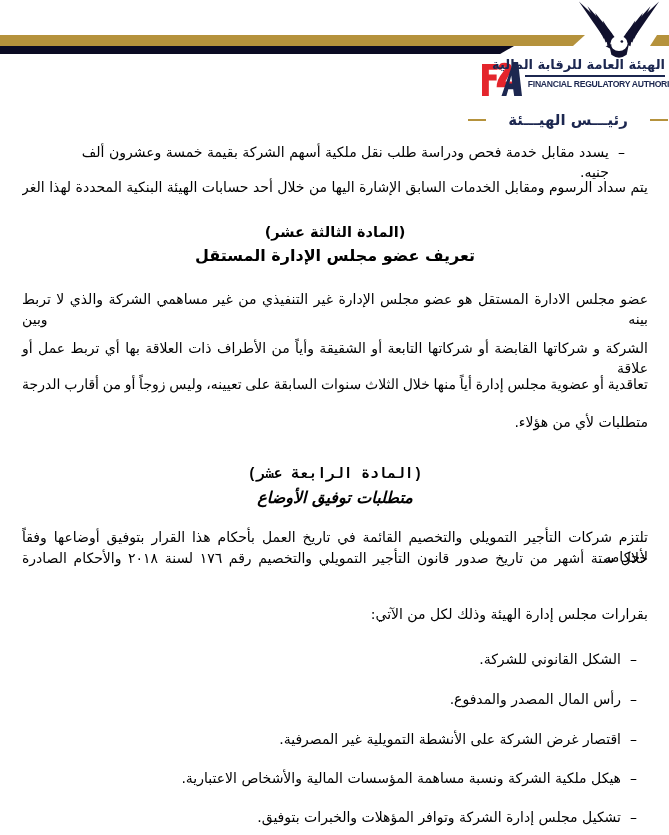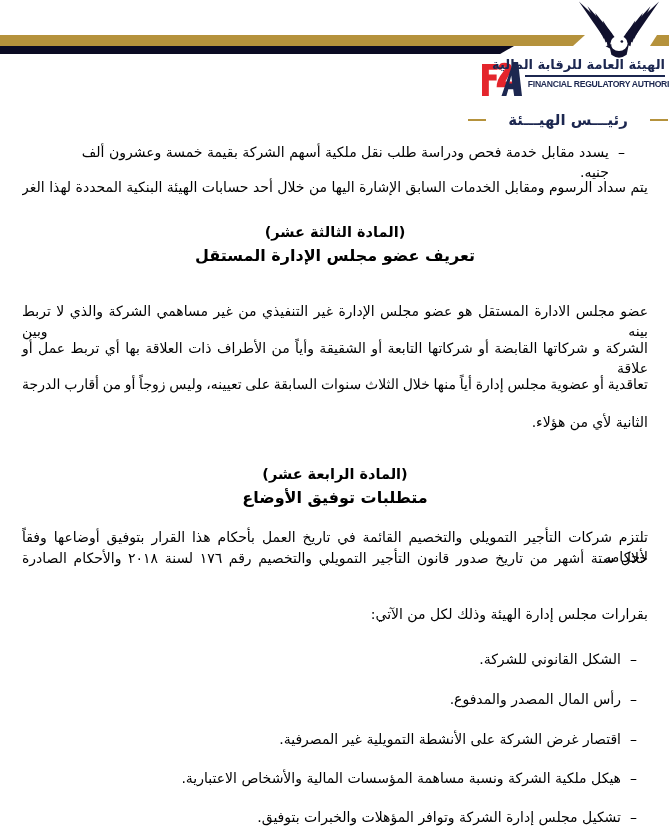--- a/index.html
+++ b/index.html
@@ -105,27 +105,27 @@
   <div class="tline t-right bullet-row" style="top:142px; right:44px; left:60px;">
     <span class="dash">–</span>
     <span>يسدد مقابل خدمة فحص ودراسة طلب نقل ملكية أسهم الشركة بقيمة خمسة وعشرون ألف جنيه.</span>
   </div>
 
   <div class="tline t-right t-nowrap" style="top:177px;">يتم سداد الرسوم ومقابل الخدمات السابق الإشارة اليها من خلال أحد حسابات الهيئة البنكية المحددة لهذا الغرض.</div>
 
   <div class="tline t-center h-sub" style="top:246px;">تعريف عضو مجلس الإدارة المستقل</div>
   <div class="tline t-center h-article" style="top:222px;">(المادة الثالثة عشر)</div>
 
-  <div class="tline t-just" style="top:301px;">عضو مجلس الادارة المستقل هو عضو مجلس الإدارة غير التنفيذي من غير مساهمي الشركة والذي لا تربط بينه وبين</div>
+  <div class="tline t-just" style="top:289px;">عضو مجلس الادارة المستقل هو عضو مجلس الإدارة غير التنفيذي من غير مساهمي الشركة والذي لا تربط بينه وبين</div>
   <div class="tline t-just" style="top:338px;">الشركة و شركاتها القابضة أو شركاتها التابعة أو الشقيقة وأياً من الأطراف ذات العلاقة بها أي تربط عمل أو علاقة</div>
   <div class="tline t-just" style="top:375px;font-family:Liberation Serif, serif;">تعاقدية أو عضوية مجلس إدارة أياً منها خلال الثلاث سنوات السابقة على تعيينه، وليس زوجاً أو من أقارب الدرجة</div>
-  <div class="tline t-right" style="top:412px;">الثانية لأي من هؤلاء.</div>
+  <div class="tline t-right" style="top:412px;">متطلبات لأي من هؤلاء.</div>
 
-  <div class="tline t-center h-article" style="top:464px;">(المادة الرابعة عشر)</div>
-  <div class="tline t-center h-sub" style="top:488px;">متطلبات توفيق الأوضاع</div>
+  <div class="tline t-center h-article" style="top:464px;font-family:Liberation Mono, monospace;">(المادة الرابعة عشر)</div>
+  <div class="tline t-center h-sub" style="top:488px;font-style:italic;">متطلبات توفيق الأوضاع</div>
 
   <div class="tline t-just" style="top:527px;">تلتزم شركات التأجير التمويلي والتخصيم القائمة في تاريخ العمل بأحكام هذا القرار بتوفيق أوضاعها وفقاً لأحكامه</div>
   <div class="tline t-just" style="top:548px;">خلال ستة أشهر من تاريخ صدور قانون التأجير التمويلي والتخصيم رقم ١٧٦ لسنة ٢٠١٨ والأحكام الصادرة</div>
   <div class="tline t-right" style="top:604px;">بقرارات مجلس إدارة الهيئة وذلك لكل من الآتي:</div>
 
   <div class="tline t-right bullet-row" style="top:649px; right:32px;">
     <span class="dash">–</span>
     <span>الشكل القانوني للشركة.</span>
   </div>
   <div class="tline t-right bullet-row" style="top:689px; right:32px;">

